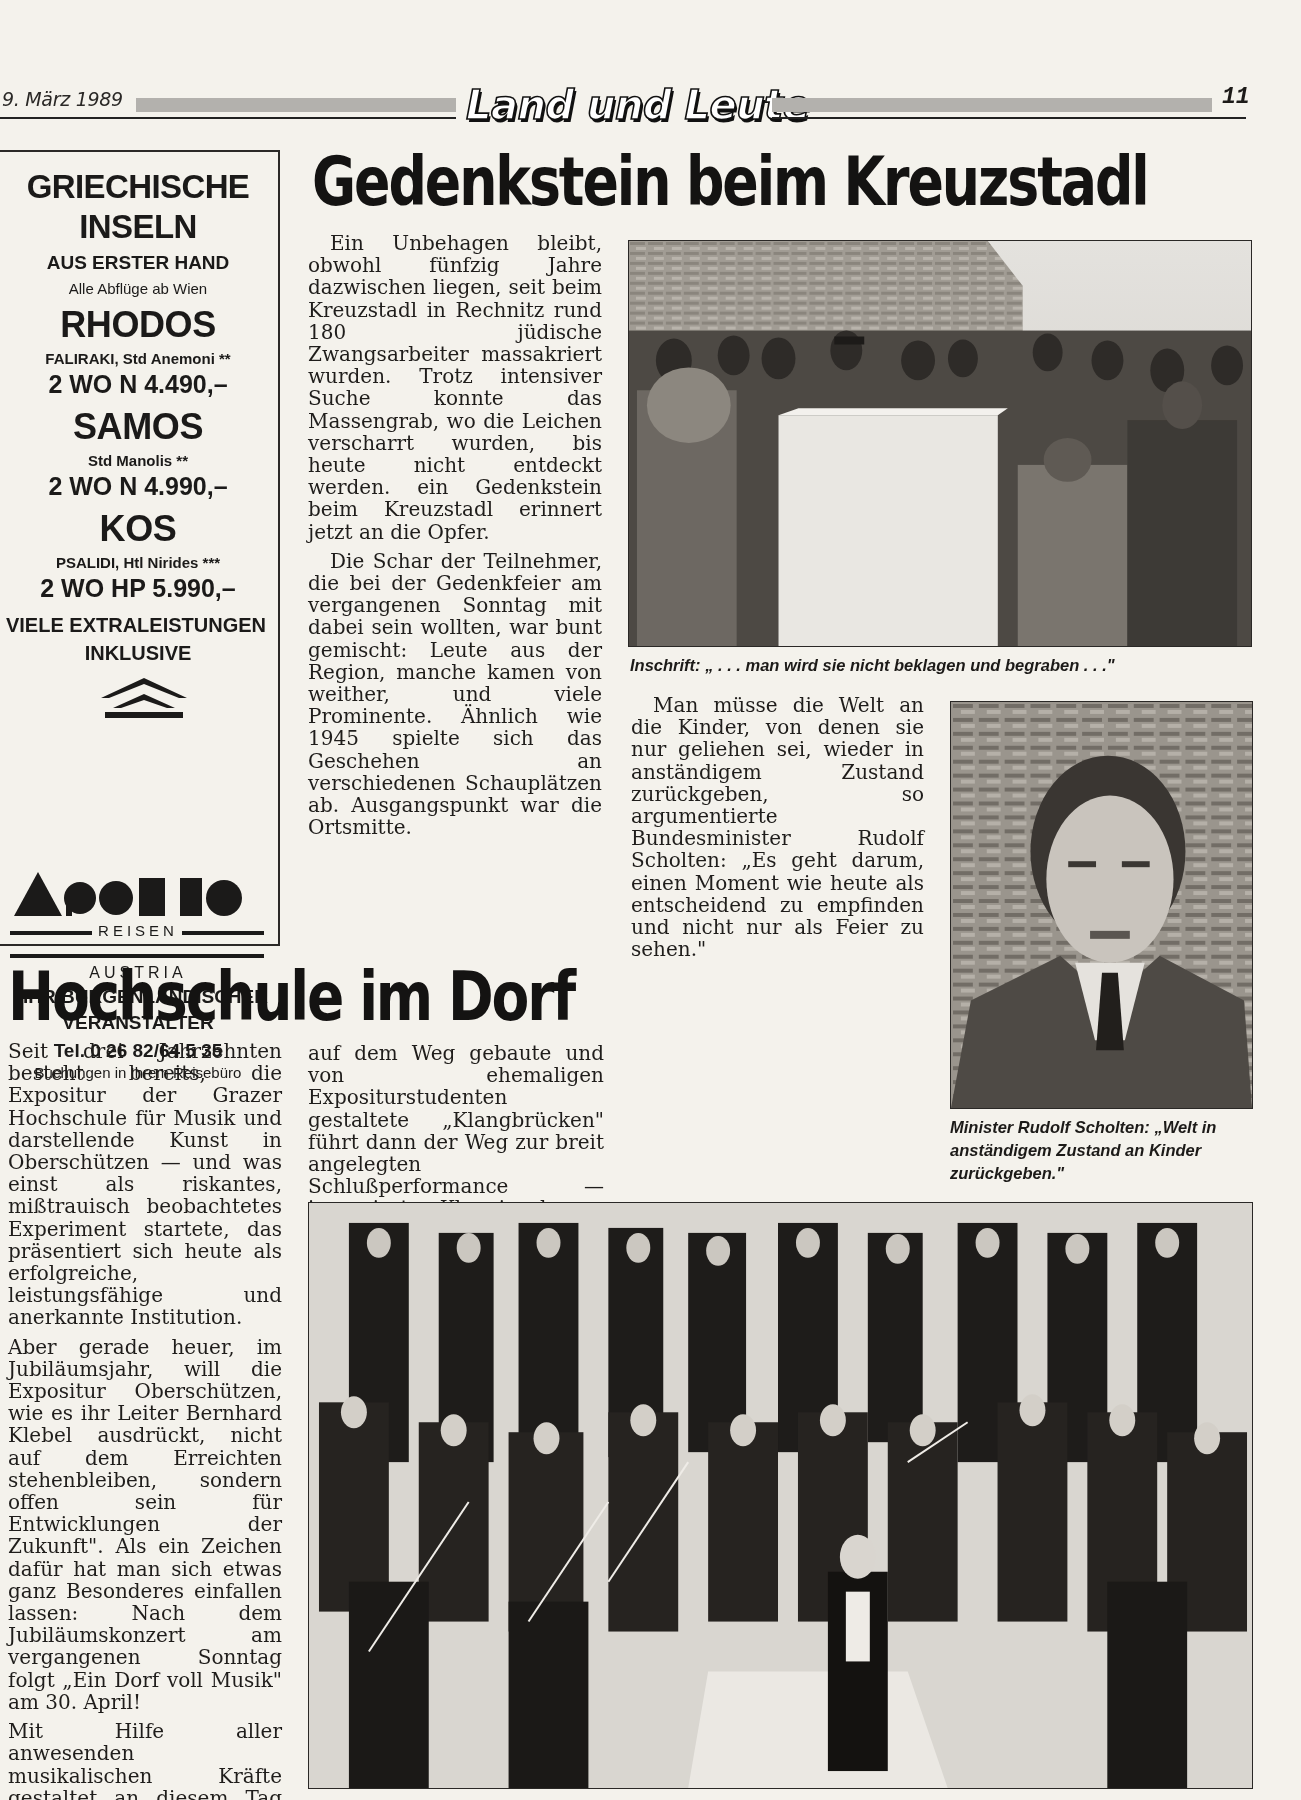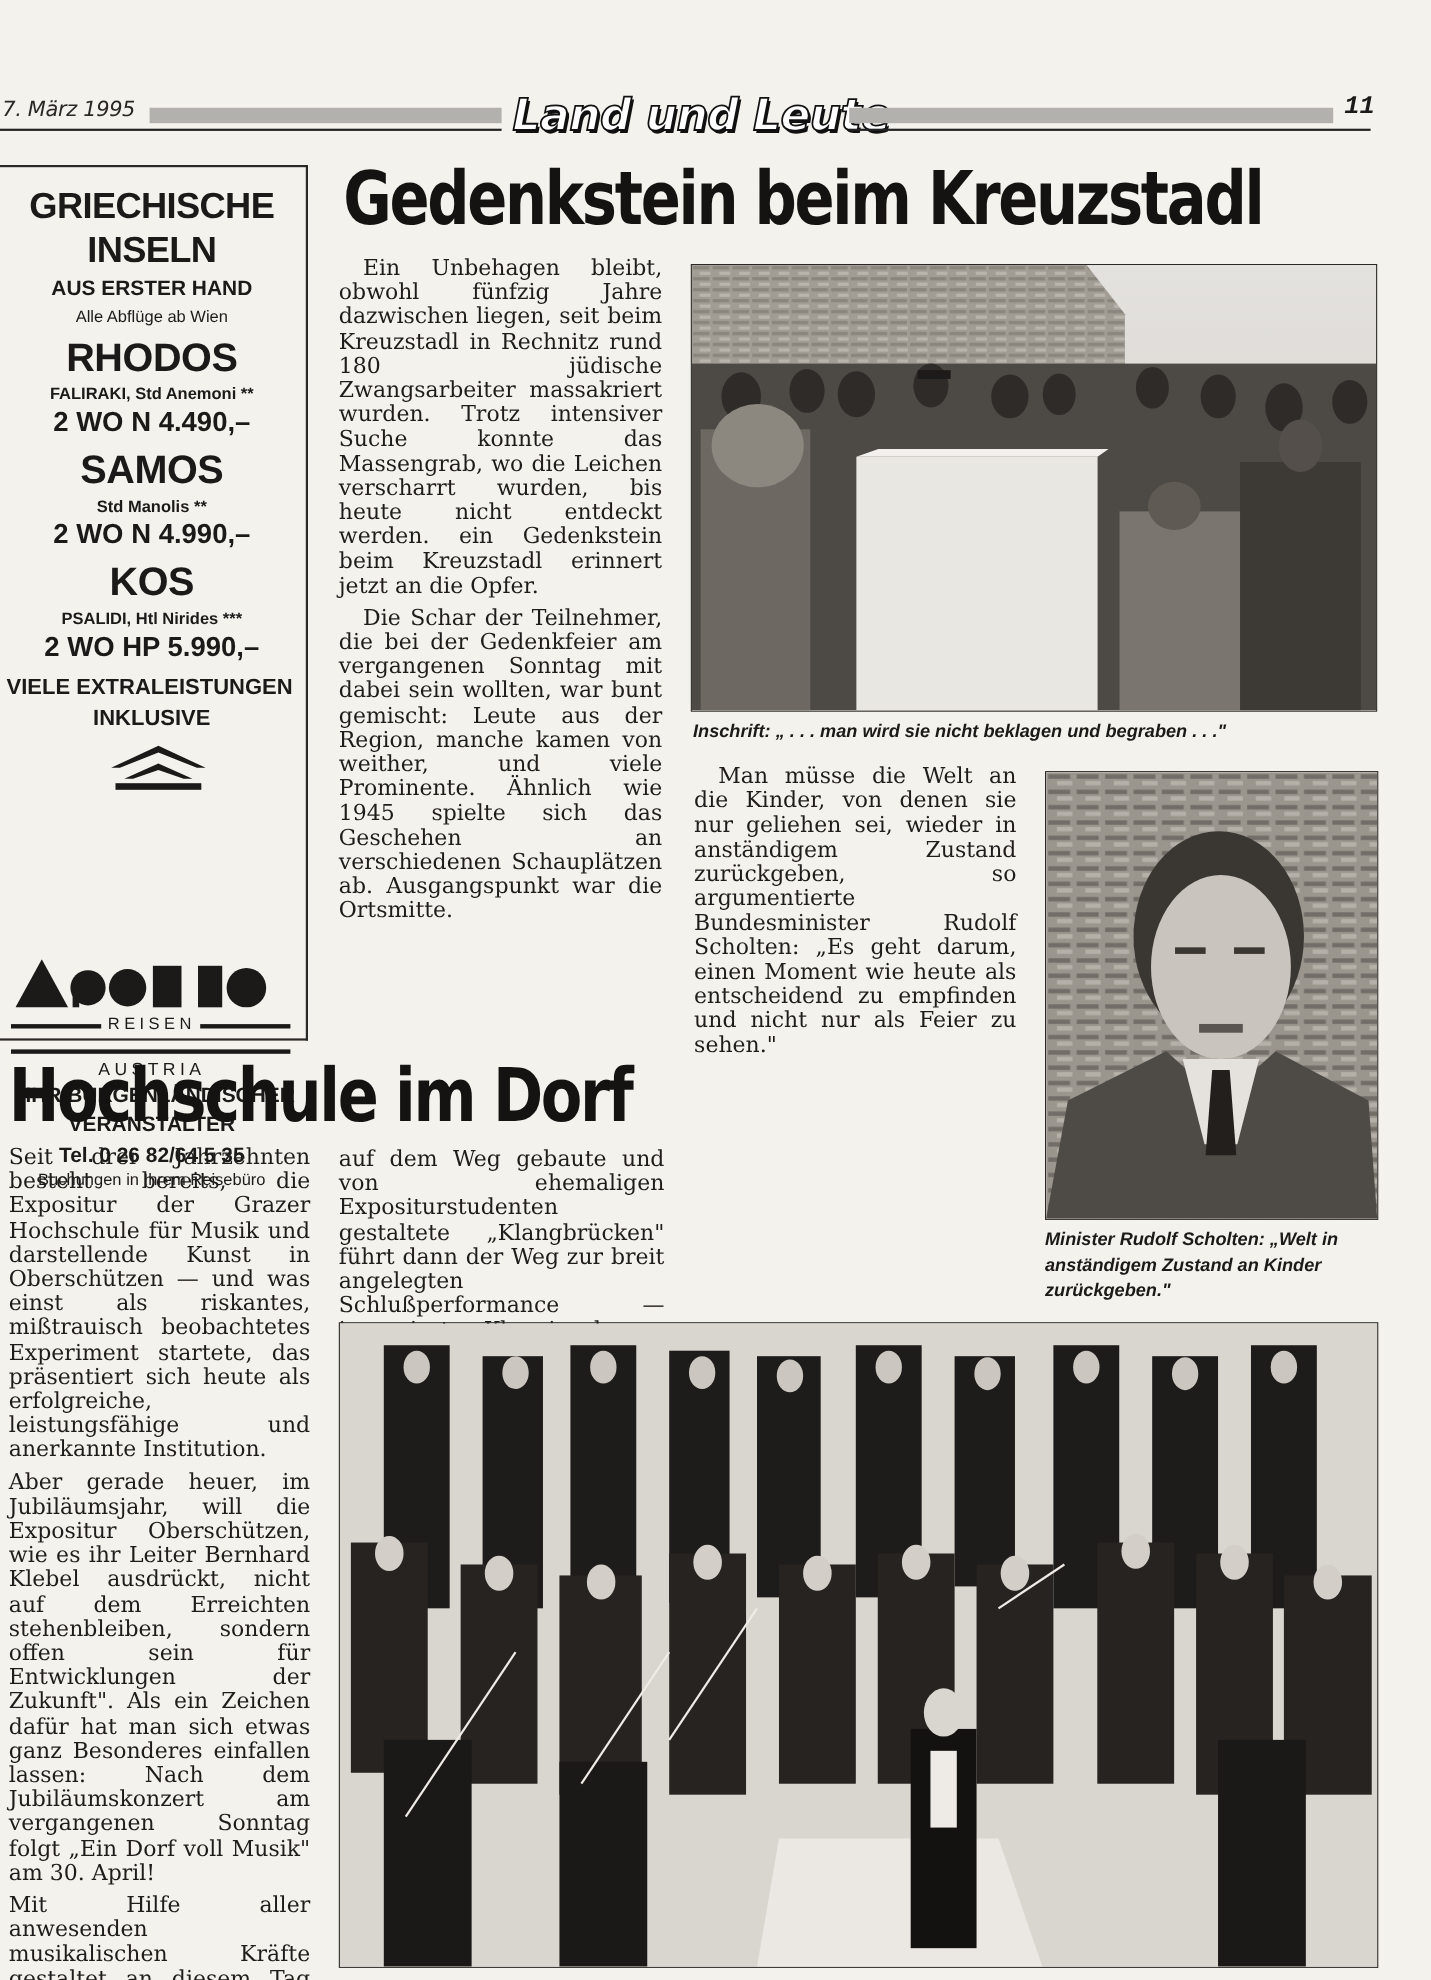--- a/index.html
+++ b/index.html
@@ -81,21 +81,21 @@
   .caption {
     font-family: Liberation Sans, sans-serif; font-weight: bold; font-style: italic;
     font-size: 16.5px; line-height: 23px; color: #1c1a18;
   }
   .cap1 { left: 630px; top: 654px; white-space: nowrap; }
   .cap2 { left: 950px; top: 1116px; width: 305px; }
 </style>
 </head>
 <body>
 
-<div class="abs hdr-date">7. März 1995</div>
+<div class="abs hdr-date">9. März 1989</div>
 <div class="abs hdr-bar" style="left:136px; width:320px;"></div>
 <div class="abs hdr-rule" style="left:0; width:456px;"></div>
 <div class="abs hdr-section">Land und Leute</div>
 <div class="abs hdr-bar" style="left:772px; width:440px;"></div>
 <div class="abs hdr-rule" style="left:772px; width:474px;"></div>
 <div class="abs hdr-page">11</div>
 
 <div class="abs ad">
   <div class="l h1" style="top:16px;">GRIECHISCHE</div>
   <div class="l h1" style="top:56px;">INSELN</div>

